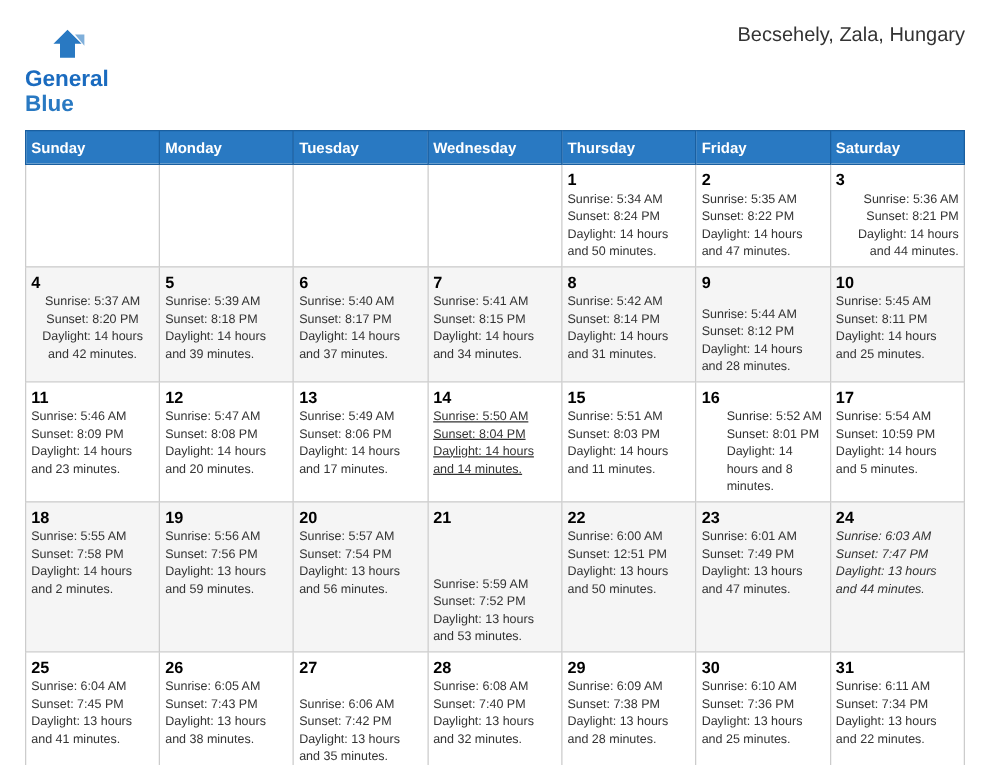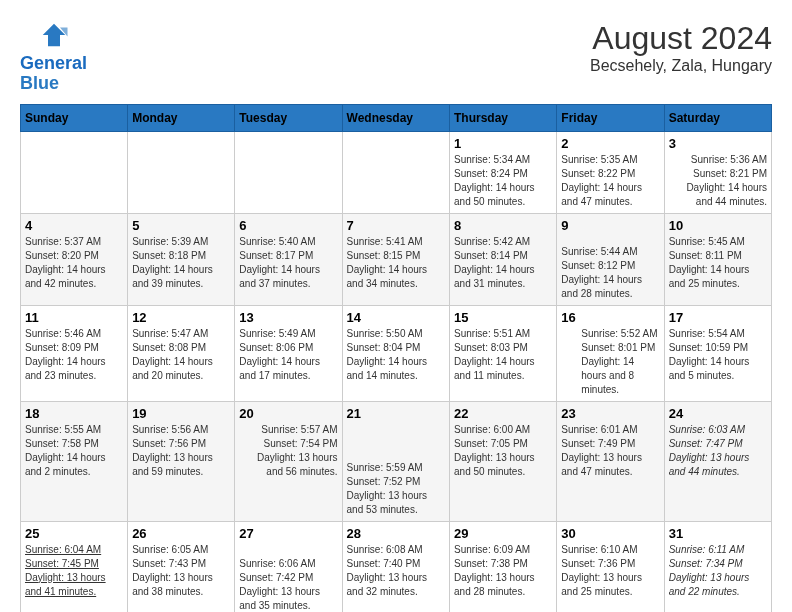--- a/index.html
+++ b/index.html
@@ -46,21 +46,21 @@
       font-weight: normal;
       color: #333;
     }
     table {
       width: 100%;
       border-collapse: collapse;
       font-size: 11px;
     }
     thead tr th {
       background-color: #2979c2;
-      color: #000000;
+      color: #ffffff;
       padding: 6px 4px;
       text-align: left;
       font-weight: bold;
       font-size: 12px;
       border: 1px solid #1a5fa0;
     }
     tbody tr td {
       border: 1px solid #ccc;
       vertical-align: top;
       padding: 4px;
@@ -91,21 +91,20 @@
     <svg class="logo-icon" viewBox="0 0 40 40">
       <polygon points="20,5 35,20 28,20 28,35 12,35 12,20 5,20" fill="#2979c2"></polygon>
       <polygon points="28,10 38,10 38,22" fill="#2979c2" opacity="0.6"></polygon>
     </svg>
     <div class="logo-text">
       <div><span>General</span></div>
       <div><span style="color:#2979c2">Blue</span></div>
     </div>
   </div>
   <div class="title-section">
-    <h1>August 2024</h1>
     <h2>Becsehely, Zala, Hungary</h2>
   </div>
 </div>
 
 <table>
   <thead>
     <tr>
     <th>Sunday</th>
         <th>Monday</th>
         <th>Tuesday</th>
@@ -136,21 +135,21 @@
         <td>
           <div class="day-num">3</div>
           <div class="day-info" style="white-space: pre-line; text-align: right;">Sunrise: 5:36 AM
 Sunset: 8:21 PM
 Daylight: 14 hours and 44 minutes.</div>
         </td>
       </tr>
       <tr>
         <td>
           <div class="day-num">4</div>
-          <div class="day-info" style="white-space: pre-line;">Sunrise: 5:37 AM
+          <div class="day-info" style="white-space: pre-line; text-align: center;">Sunrise: 5:37 AM
 Sunset: 8:20 PM
 Daylight: 14 hours and 42 minutes.</div>
         </td>
         <td>
           <div class="day-num">5</div>
           <div class="day-info" style="white-space: pre-line;">Sunrise: 5:39 AM
 Sunset: 8:18 PM
 Daylight: 14 hours and 39 minutes.</div>
         </td>
         <td>
@@ -198,21 +197,21 @@
 Daylight: 14 hours and 20 minutes.</div>
         </td>
         <td>
           <div class="day-num">13</div>
           <div class="day-info" style="white-space: pre-line;">Sunrise: 5:49 AM
 Sunset: 8:06 PM
 Daylight: 14 hours and 17 minutes.</div>
         </td>
         <td>
           <div class="day-num">14</div>
-          <div class="day-info" style="white-space: pre-line;">Sunrise: 5:50 AM
+          <div class="day-info" style="white-space: pre-line; text-decoration: underline;">Sunrise: 5:50 AM
 Sunset: 8:04 PM
 Daylight: 14 hours and 14 minutes.</div>
         </td>
         <td>
           <div class="day-num">15</div>
           <div class="day-info" style="white-space: pre-line;">Sunrise: 5:51 AM
 Sunset: 8:03 PM
 Daylight: 14 hours and 11 minutes.</div>
         </td>
         <td>
@@ -236,53 +235,53 @@
 Daylight: 14 hours and 2 minutes.</div>
         </td>
         <td>
           <div class="day-num">19</div>
           <div class="day-info" style="white-space: pre-line;">Sunrise: 5:56 AM
 Sunset: 7:56 PM
 Daylight: 13 hours and 59 minutes.</div>
         </td>
         <td>
           <div class="day-num">20</div>
-          <div class="day-info" style="white-space: pre-line; text-align: right;">Sunrise: 5:57 AM
+          <div class="day-info" style="white-space: pre-line;">Sunrise: 5:57 AM
 Sunset: 7:54 PM
 Daylight: 13 hours and 56 minutes.</div>
         </td>
         <td>
           <div class="day-num">21</div>
           <div class="day-info" style="white-space: pre-line; margin-top: 40px;">Sunrise: 5:59 AM
 Sunset: 7:52 PM
 Daylight: 13 hours and 53 minutes.</div>
         </td>
         <td>
           <div class="day-num">22</div>
           <div class="day-info" style="white-space: pre-line;">Sunrise: 6:00 AM
-Sunset: 7:05 PM
+Sunset: 12:51 PM
 Daylight: 13 hours and 50 minutes.</div>
         </td>
         <td>
           <div class="day-num">23</div>
           <div class="day-info" style="white-space: pre-line;">Sunrise: 6:01 AM
 Sunset: 7:49 PM
 Daylight: 13 hours and 47 minutes.</div>
         </td>
         <td>
           <div class="day-num">24</div>
           <div class="day-info" style="white-space: pre-line; font-style: italic;">Sunrise: 6:03 AM
 Sunset: 7:47 PM
 Daylight: 13 hours and 44 minutes.</div>
         </td>
       </tr>
       <tr>
         <td>
           <div class="day-num">25</div>
-          <div class="day-info" style="white-space: pre-line; text-decoration: underline;">Sunrise: 6:04 AM
+          <div class="day-info" style="white-space: pre-line;">Sunrise: 6:04 AM
 Sunset: 7:45 PM
 Daylight: 13 hours and 41 minutes.</div>
         </td>
         <td>
           <div class="day-num">26</div>
           <div class="day-info" style="white-space: pre-line;">Sunrise: 6:05 AM
 Sunset: 7:43 PM
 Daylight: 13 hours and 38 minutes.</div>
         </td>
         <td>
@@ -304,19 +303,19 @@
 Daylight: 13 hours and 28 minutes.</div>
         </td>
         <td>
           <div class="day-num">30</div>
           <div class="day-info" style="white-space: pre-line;">Sunrise: 6:10 AM
 Sunset: 7:36 PM
 Daylight: 13 hours and 25 minutes.</div>
         </td>
         <td>
           <div class="day-num">31</div>
-          <div class="day-info" style="white-space: pre-line; font-style: italic;">Sunrise: 6:11 AM
+          <div class="day-info" style="white-space: pre-line;">Sunrise: 6:11 AM
 Sunset: 7:34 PM
 Daylight: 13 hours and 22 minutes.</div>
         </td>
       </tr>
     </tbody>
 </table>
 
 </body></html>

